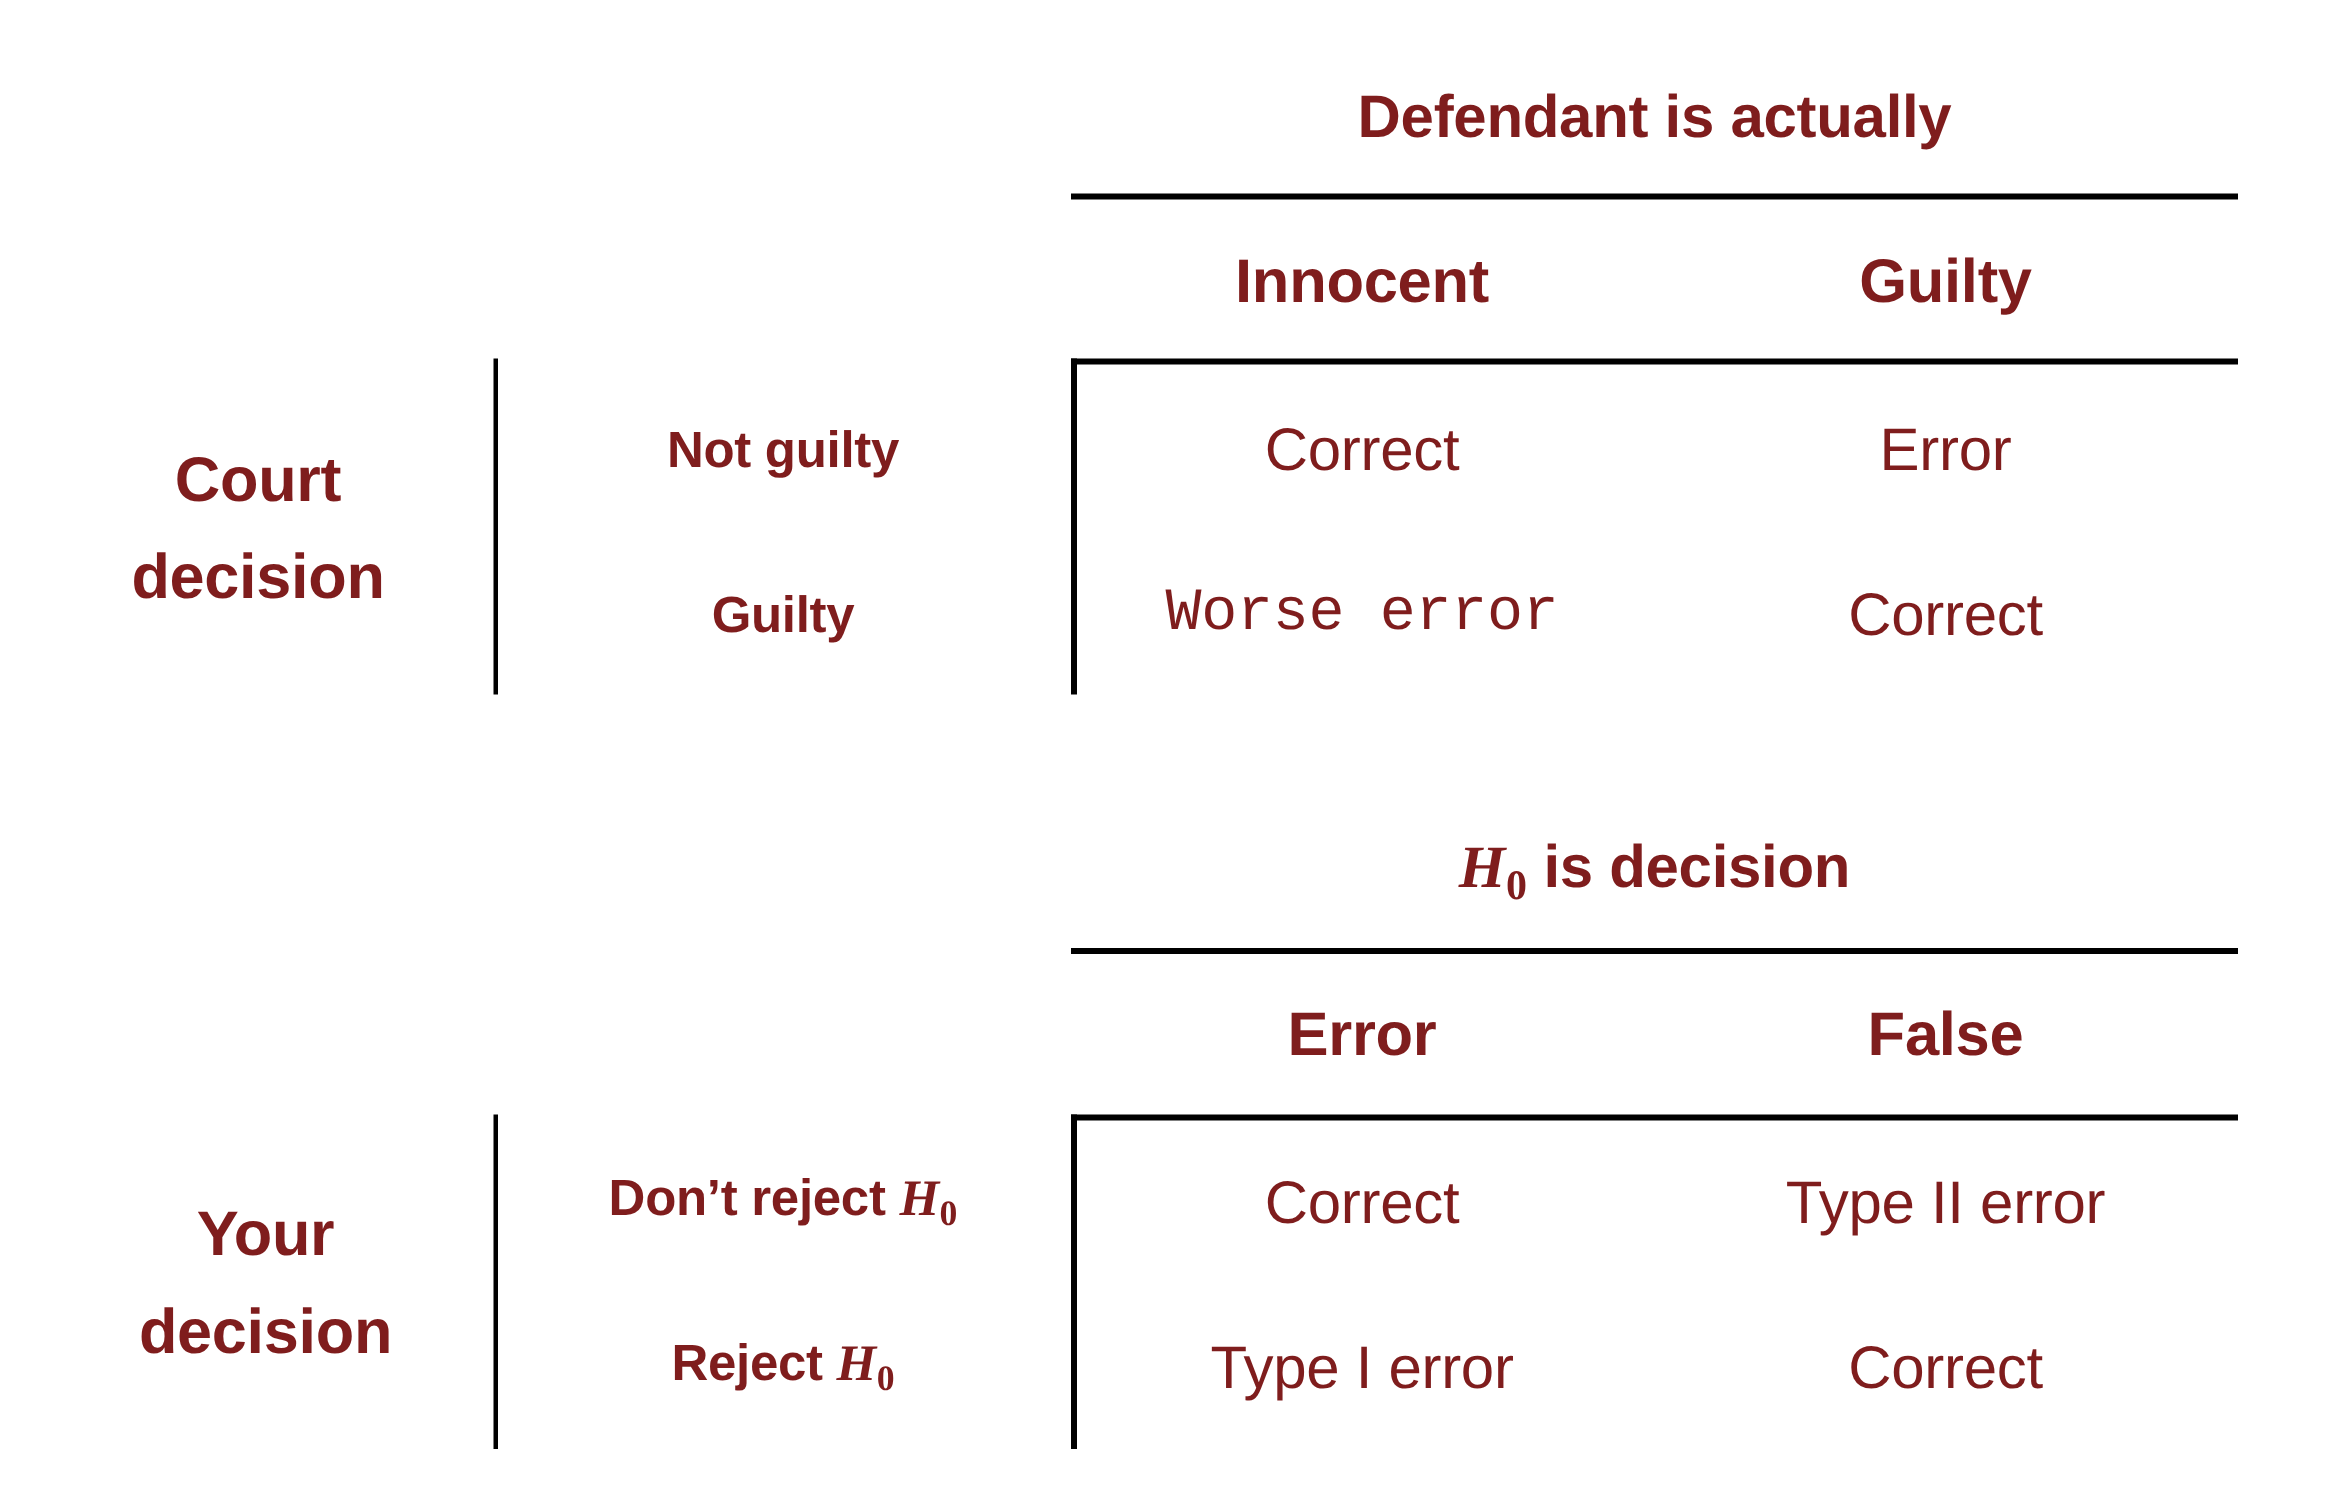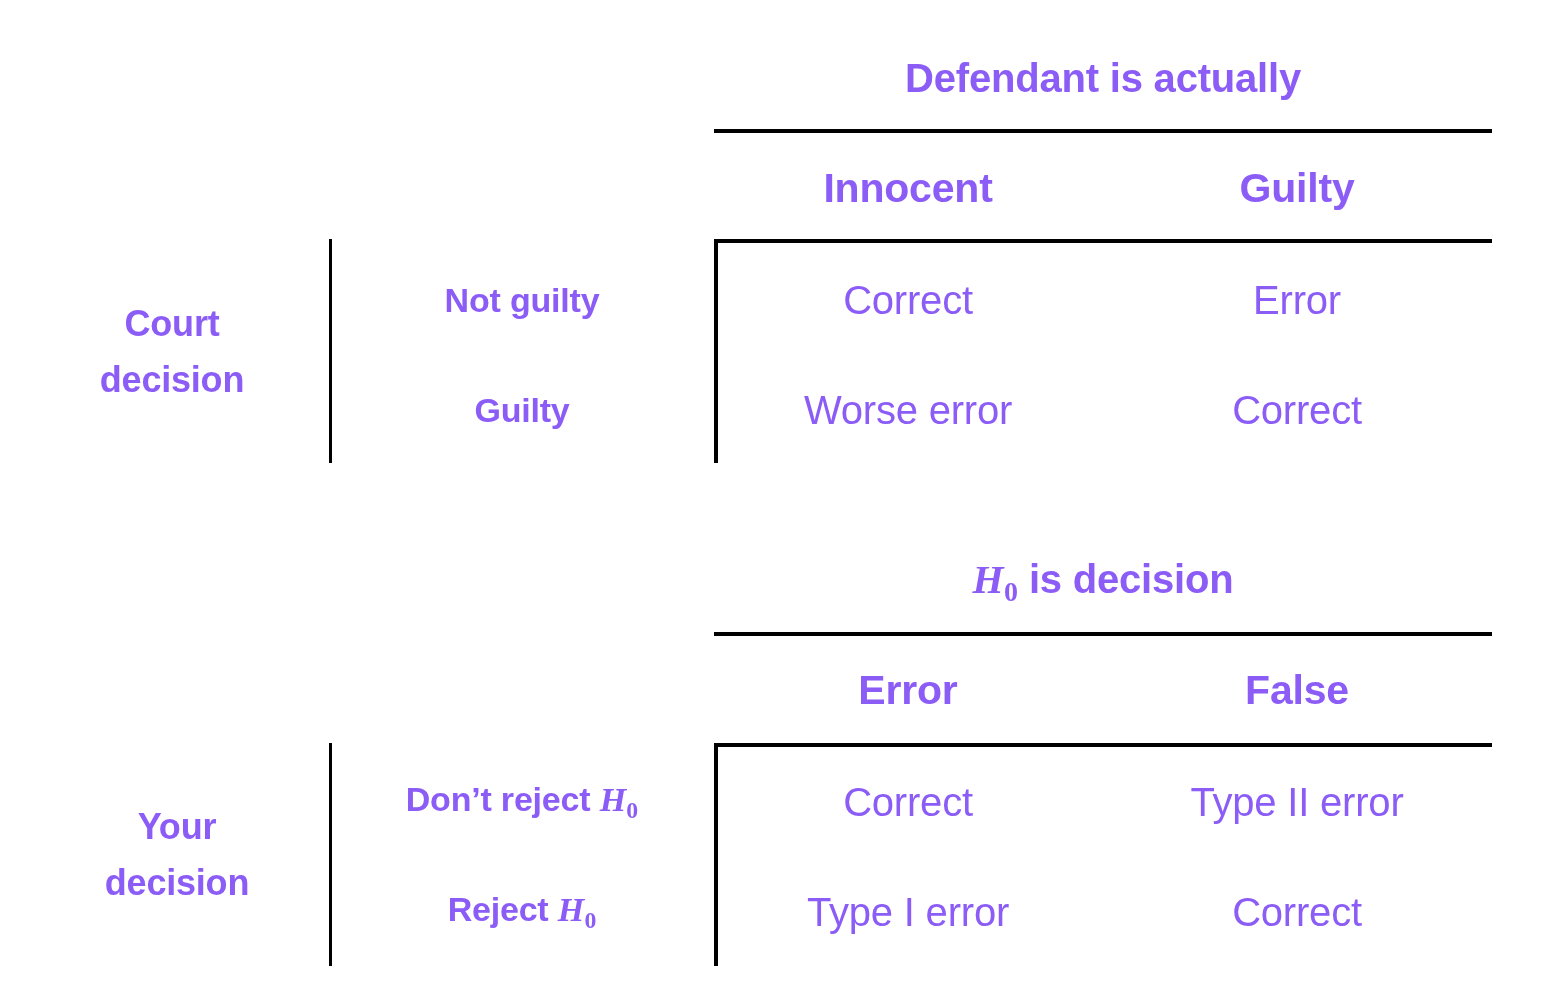--- a/index.html
+++ b/index.html
@@ -20,21 +20,21 @@
     position: absolute;
     left: 0; top: 0;
     width: 1566px;
     height: 990px;
   }
 
   
   .tx {
     position: absolute;
     white-space: nowrap;
-    color: #8b5cf6;
+    color: #7f1d1d;
     line-height: 1.0;
   }
   .center {
     transform: translate(-50%, -50%);
   }
 
   
   .bold {
     font-family: "Liberation Sans Narrow", "Liberation Sans", sans-serif;
     font-weight: 700;
@@ -44,21 +44,21 @@
   .reg {
     font-family: "Liberation Sans Narrow", "Liberation Sans", sans-serif;
     font-weight: 400;
     letter-spacing: -0.2px;
   }
 
   .fs-title  { font-size: 40px; }
   .fs-colhdr { font-size: 41px; }
   .fs-cell   { font-size: 40px; }
   .fs-rowlbl { font-size: 34px; }
-  .fs-side   { font-size: 36px; }
+  .fs-side   { font-size: 42px; }
 
   .two-line {
     white-space: normal;
     text-align: center;
     line-height: 1.55;
   }
 
   
   .hline {
     position: absolute;
@@ -114,21 +114,21 @@
     <div class="tx bold fs-side two-line center" style="left:172px; top:352px; width:230px;">
       <span>Court</span><br>
       <span>decision</span>
     </div>
 
     <div class="tx bold fs-rowlbl center" style="left:522px; top:300px;">Not guilty</div>
     <div class="tx bold fs-rowlbl center" style="left:522px; top:410px;">Guilty</div>
 
     <div class="tx reg fs-cell center" style="left:908px; top:300px;">Correct</div>
     <div class="tx reg fs-cell center" style="left:1297px; top:300px;">Error</div>
-    <div class="tx reg fs-cell center" style="left:908px; top:410px;">Worse error</div>
+    <div class="tx reg fs-cell center" style="left:908px; top:410px;font-family:Liberation Mono, monospace;">Worse error</div>
     <div class="tx reg fs-cell center" style="left:1297px; top:410px;">Correct</div>
   </div>
 
   <div>
 
     <div class="tx bold fs-title center" style="left:1103px; top:582px;">
       <span class="h0"><span>H</span><span class="sub">0</span></span><span> is decision</span>
     </div>
 
     <div class="hline" style="left:714px; top:632px; width:778px;"></div>

